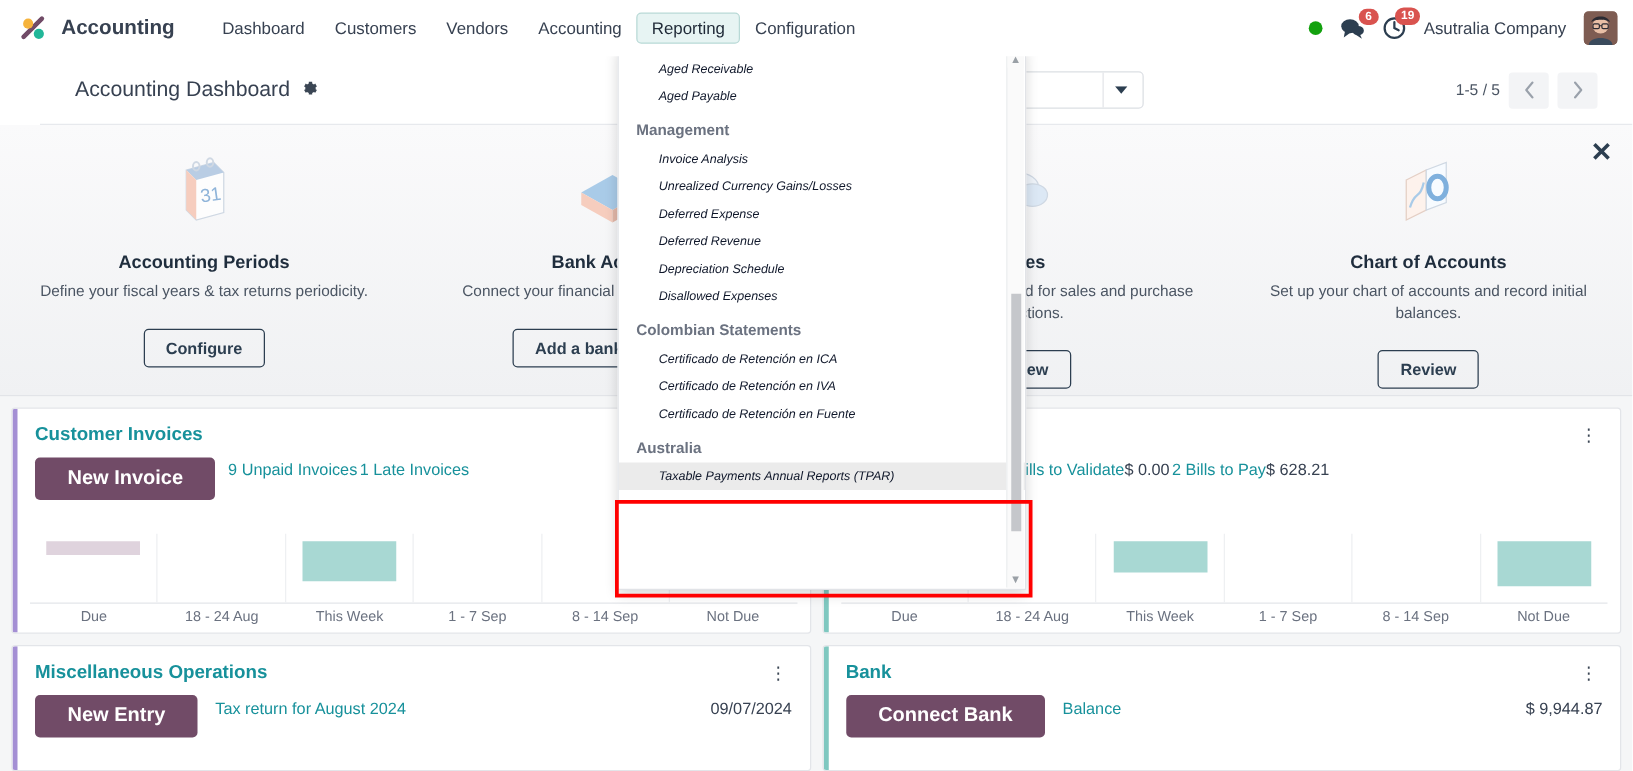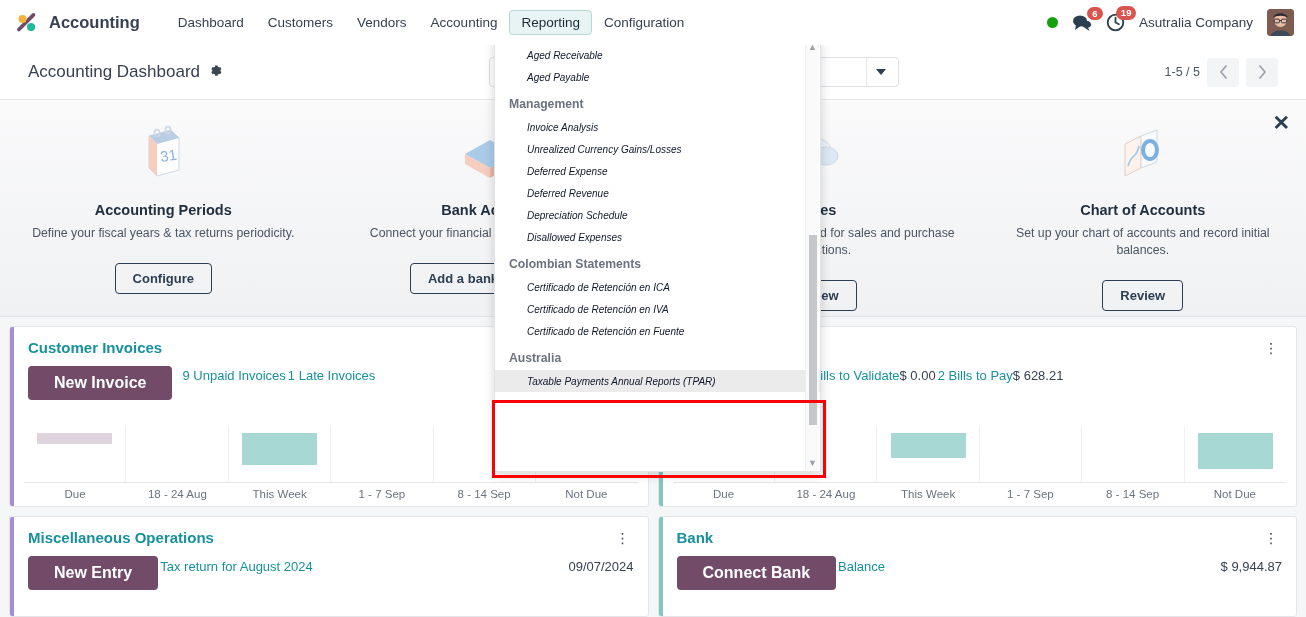--- a/index.html
+++ b/index.html
@@ -49,21 +49,21 @@
     width: 27px; height: 27px; border-radius: 4px;
     background: linear-gradient(160deg,#8d6e63 0%,#6d4c41 100%);
     overflow: hidden; display: block;
   }
 
   
   .control-panel {
     height: 55px; background: #fff;
     display: flex; align-items: center;
     padding: 0 28px; border-bottom: 1px solid #e7e9ed;
-    position: relative; z-index: 20;
+    position: relative; z-index: 20; margin-left: 32px;
   }
   .cp-title { font-size: 17px; color: #374151; white-space: nowrap; }
   .gear-icon { margin-left: 9px; font-size: 13px; color: #4b5563; cursor: pointer; }
   .cp-mid { flex: 1 1 auto; display: flex; justify-content: center; }
   .searchbar {
     display: flex; align-items: center;
     width: 410px; height: 30px;
     border: 1px solid #dcdfe4; border-radius: 4px; background: #fff;
     padding: 0 2px 0 8px;
   }
@@ -157,21 +157,21 @@
   .gcol {
     flex: 1 1 0; height: 100%; border-right: 1px solid #eef0f2;
     display: flex; align-items: flex-start; justify-content: center; padding-top: 6px;
   }
   .gcol:last-child { border-right: none; }
   .bar { width: 74%; border-radius: 0; }
   .graph-axis { display: flex; padding-top: 5px; }
   .gax { flex: 1 1 0; text-align: center; font-size: 11.5px; color: #6b7280; }
 
   
-  .bottom-card-body { display: flex; padding: 9px 14px 0 18px; gap: 2px; align-items: flex-start; }
+  .bottom-card-body { display: flex; padding: 9px 14px 0 18px; gap: 14px; align-items: flex-start; }
   .misc-rows { flex: 1 1 auto; display: flex; flex-direction: column; gap: 3px; padding-top: 3px; }
 
   
   .dropdown {
     position: absolute; left: 494px; top: 38px;
     width: 327px; height: 434px;
     background: #fff; border: 1px solid #e1e3e7;
     box-shadow: 0 3px 10px rgba(0,0,0,.17);
     z-index: 50; overflow: hidden;
     padding-top: 5px;

